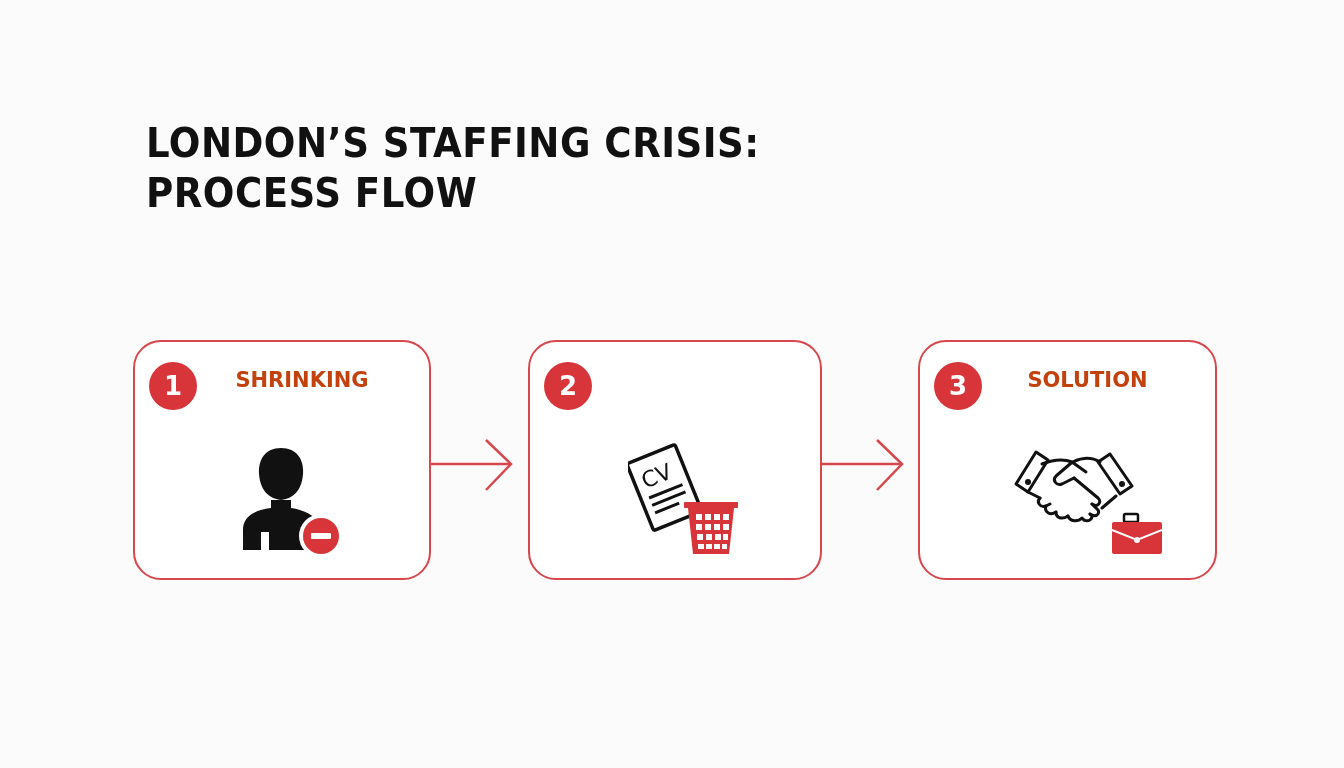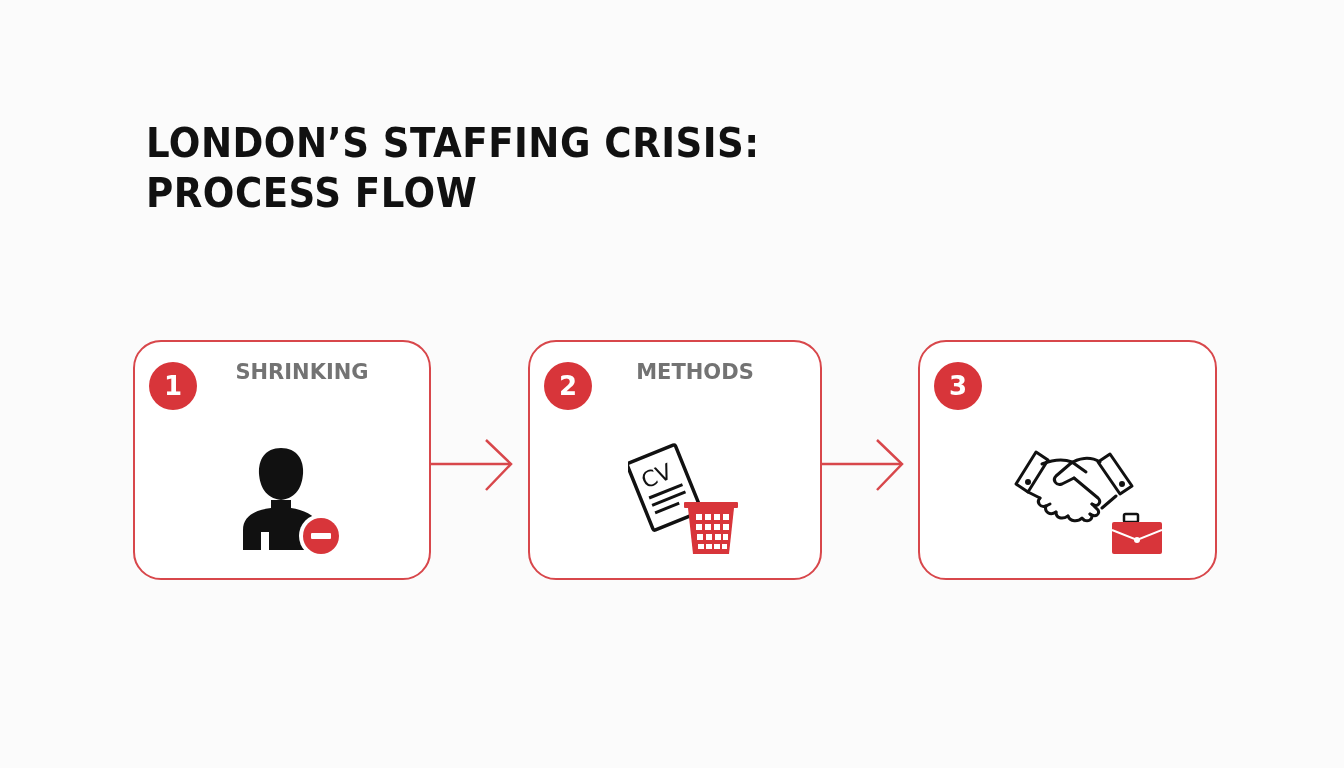--- a/index.html
+++ b/index.html
@@ -22,24 +22,24 @@
       background: #ffffff; box-sizing: border-box;
     }
     .badge {
       position: absolute; left: 14px; top: 20px;
       width: 48px; height: 48px; border-radius: 50%;
       background: #d8353a; color: #fff;
       font-family: "DejaVu Sans", sans-serif; font-weight: bold;
       font-size: 26px; line-height: 48px; text-align: center;
     }
     .card-title {
-      position: absolute; top: 16px; left: 60px; right: 20px;
+      position: absolute; top: 24px; left: 60px; right: 20px;
       text-align: center;
       font-family: "DejaVu Sans", sans-serif; font-weight: bold;
-      font-size: 21px; line-height: 28px; color: #737373;
+      font-size: 21px; line-height: 28px; color: #c2410c;
       text-transform: uppercase;
     }
     .icon { position: absolute; }
     .arrow { position: absolute; top: 438px; }
   </style>
 </head>
 <body>
 
 <div class="title">
   <div>LONDON’S STAFFING CRISIS:</div>
@@ -61,21 +61,20 @@
 </div>
 
 <svg class="arrow" style="left:431px;" width="84" height="56" viewBox="0 0 84 56">
   <line x1="0" y1="26" x2="80" y2="26" stroke="#d8474b" stroke-width="2.5"></line>
   <polyline points="55,2 80,26 55,52" fill="none" stroke="#d8474b" stroke-width="2.5"></polyline>
 </svg>
 
 <div class="card" style="left:528px; width:294px;">
   <div class="badge">2</div>
   <div class="card-title">
-    <div>METHODS</div>
   </div>
   <svg class="icon" style="left:98px; top:100px;" width="115" height="115" viewBox="0 0 115 115">
     <g transform="rotate(-22 35 45)">
       <rect x="10" y="10" width="52" height="72" rx="2" fill="#fff" stroke="#111" stroke-width="3.5"></rect>
       <text x="18" y="40" font-family="DejaVu Sans, sans-serif" font-size="22" fill="#111">CV</text>
       <line x1="18" y1="50" x2="54" y2="50" stroke="#111" stroke-width="3"></line>
       <line x1="18" y1="58" x2="54" y2="58" stroke="#111" stroke-width="3"></line>
       <line x1="18" y1="66" x2="44" y2="66" stroke="#111" stroke-width="3"></line>
     </g>
     <rect x="56" y="60" width="54" height="6" rx="1" fill="#d8353a"></rect>
@@ -102,20 +101,21 @@
 </div>
 
 <svg class="arrow" style="left:822px;" width="84" height="56" viewBox="0 0 84 56">
   <line x1="0" y1="26" x2="80" y2="26" stroke="#d8474b" stroke-width="2.5"></line>
   <polyline points="55,2 80,26 55,52" fill="none" stroke="#d8474b" stroke-width="2.5"></polyline>
 </svg>
 
 <div class="card" style="left:918px; width:299px;">
   <div class="badge">3</div>
   <div class="card-title">
+    <div>SOLUTION</div>
   </div>
   <svg class="icon" style="left:92px; top:104px;" width="150" height="110" viewBox="0 0 150 110">
     <g fill="none" stroke="#111" stroke-width="3" stroke-linejoin="round" stroke-linecap="round">
 
       <path d="M4 38 L24 6 L36 14 L16 46 Z"></path>
       <circle cx="16" cy="36" r="1.5" fill="#111"></circle>
 
       <path d="M98 8 L120 40 L108 48 L86 16 Z"></path>
       <circle cx="110" cy="38" r="1.5" fill="#111"></circle>
 

